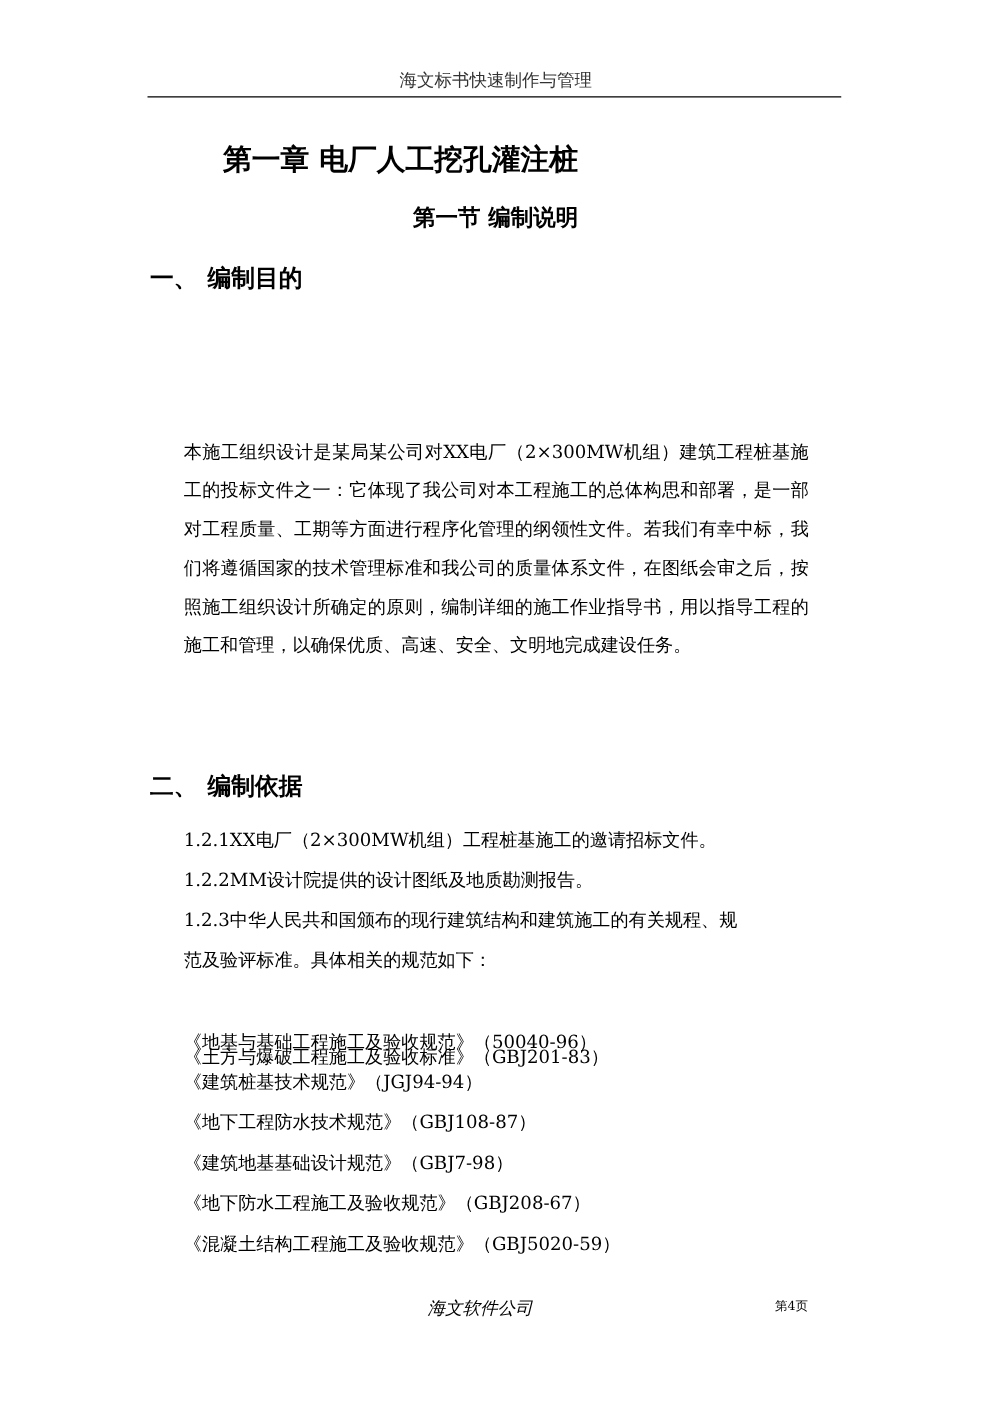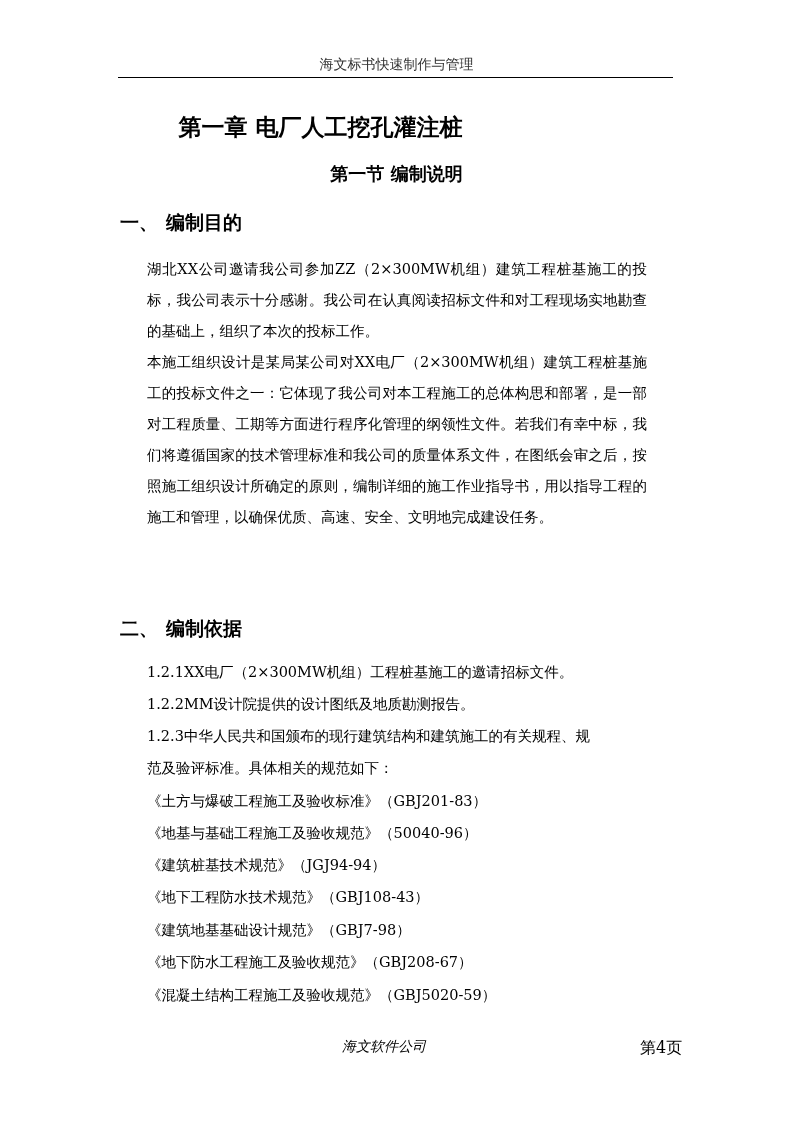--- a/index.html
+++ b/index.html
@@ -11,50 +11,49 @@
   .chapter-title { position: absolute; top: 112px; left: 0; width: 641px; text-align: center;
     font-family: "DejaVu Sans", sans-serif; font-weight: bold; font-size: 23px; }
   .section-title { position: absolute; top: 162px; left: 0; width: 793px; text-align: center;
     font-family: "DejaVu Sans", sans-serif; font-weight: bold; font-size: 18px; }
   .h2 { position: absolute; left: 120px; font-family: "DejaVu Sans", sans-serif; font-weight: bold; font-size: 19px; }
   .h2 .num { display: inline-block; width: 46px; }
   .para { position: absolute; left: 147px; width: 500px; font-family: "DejaVu Serif", serif;
     font-size: 14.5px; line-height: 31px; text-align: justify; }
   .line { position: absolute; left: 147px; font-family: "DejaVu Serif", serif; font-size: 14.5px; white-space: nowrap; }
   .footer-company { position: absolute; top: 1038px; left: 342px; font-family: "DejaVu Serif", serif; font-size: 14px; font-style: italic; }
-  .footer-page { position: absolute; top: 1038px; left: 640px; font-family: "DejaVu Serif", serif; font-size: 16px; }
+  .footer-page { position: absolute; top: 1038px; left: 620px; font-family: "DejaVu Serif", serif; font-size: 10px; }
 </style>
 </head>
 <body>
 
 <div class="page">
   <div class="header-text">海文标书快速制作与管理</div>
   <div class="header-rule"></div>
 
   <div class="chapter-title">第一章 电厂人工挖孔灌注桩</div>
   <div class="section-title">第一节 编制说明</div>
 
   <div class="h2" style="top:210px">
     <span class="num">一、</span><span>编制目的</span>
   </div>
-  <div class="para" style="top:254px; text-indent:0">湖北XX公司邀请我公司参加ZZ（2×300MW机组）建筑工程桩基施工的投标，我公司表示十分感谢。我公司在认真阅读招标文件和对工程现场实地勘查的基础上，组织了本次的投标工作。</div>
   <div class="para" style="top:347px">本施工组织设计是某局某公司对XX电厂（2×300MW机组）建筑工程桩基施工的投标文件之一：它体现了我公司对本工程施工的总体构思和部署，是一部对工程质量、工期等方面进行程序化管理的纲领性文件。若我们有幸中标，我们将遵循国家的技术管理标准和我公司的质量体系文件，在图纸会审之后，按照施工组织设计所确定的原则，编制详细的施工作业指导书，用以指导工程的施工和管理，以确保优质、高速、安全、文明地完成建设任务。</div>
 
   <div class="h2" style="top:616px">
     <span class="num">二、</span><span>编制依据</span>
   </div>
 
   <div class="line" style="top:663px">1.2.1XX电厂（2×300MW机组）工程桩基施工的邀请招标文件。</div>
   <div class="line" style="top:695px">1.2.2MM设计院提供的设计图纸及地质勘测报告。</div>
   <div class="line" style="top:727px">1.2.3中华人民共和国颁布的现行建筑结构和建筑施工的有关规程、规</div>
   <div class="line" style="top:759px">范及验评标准。具体相关的规范如下：</div>
 
-  <div class="line" style="top:792px">《土方与爆破工程施工及验收标准》（GBJ201-83）</div>
+  <div class="line" style="top:836px">《土方与爆破工程施工及验收标准》（GBJ201-83）</div>
   <div class="line" style="top:824px">《地基与基础工程施工及验收规范》（50040-96）</div>
   <div class="line" style="top:856px">《建筑桩基技术规范》（JGJ94-94）</div>
-  <div class="line" style="top:888px">《地下工程防水技术规范》（GBJ108-43）</div>
+  <div class="line" style="top:888px">《地下工程防水技术规范》（GBJ108-87）</div>
   <div class="line" style="top:921px">《建筑地基基础设计规范》（GBJ7-98）</div>
   <div class="line" style="top:953px">《地下防水工程施工及验收规范》（GBJ208-67）</div>
   <div class="line" style="top:986px">《混凝土结构工程施工及验收规范》（GBJ5020-59）</div>
 
   <div class="footer-company">海文软件公司</div>
   <div class="footer-page">第4页</div>
 </div>
 
 </body></html>

